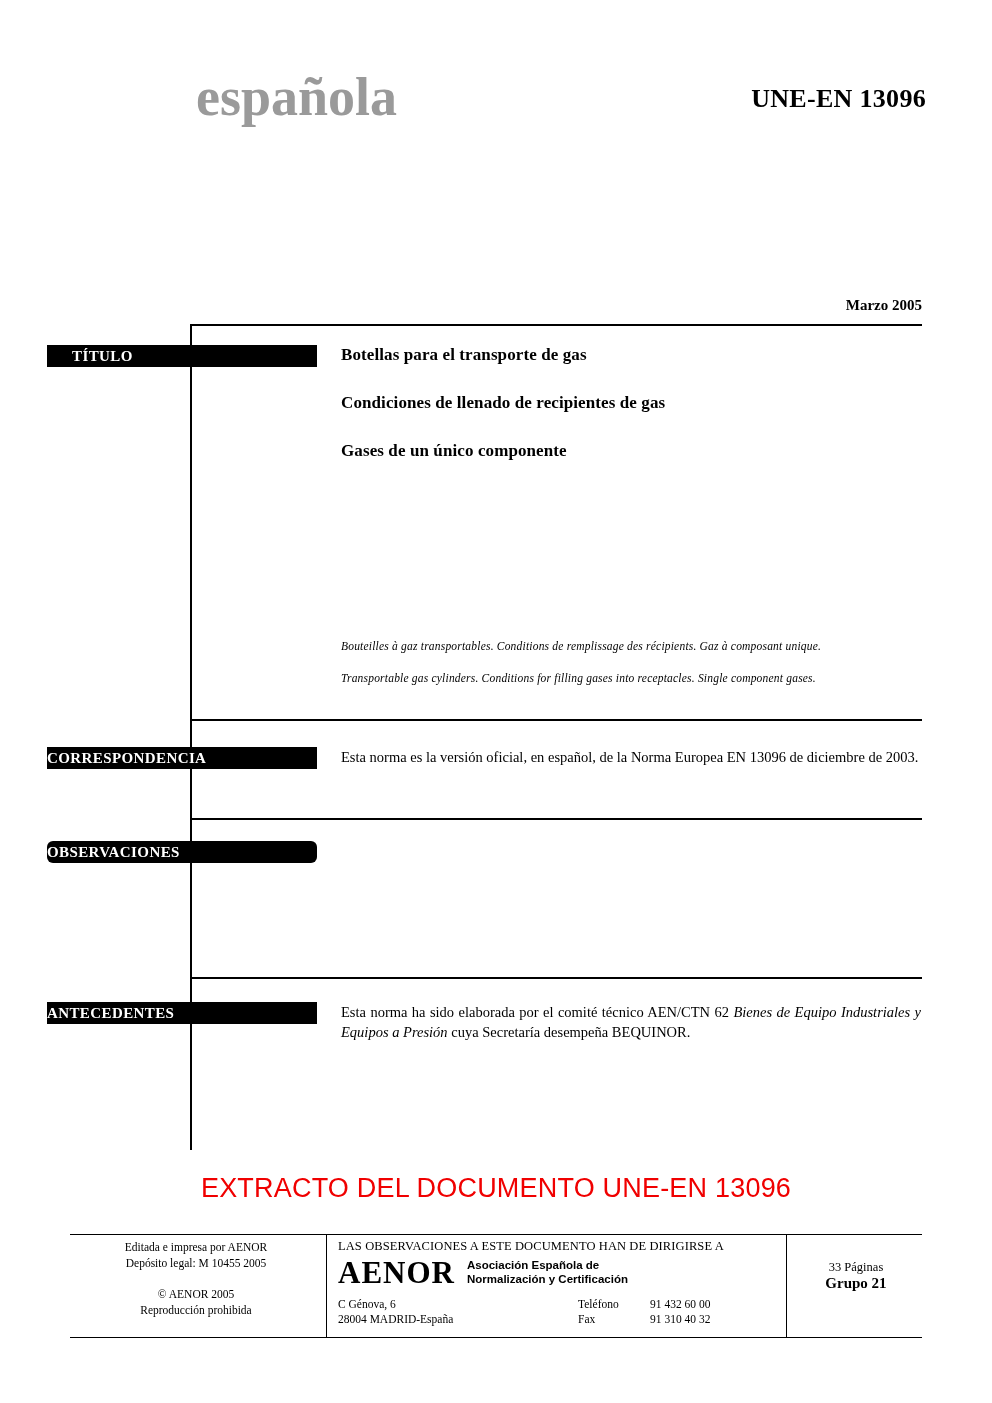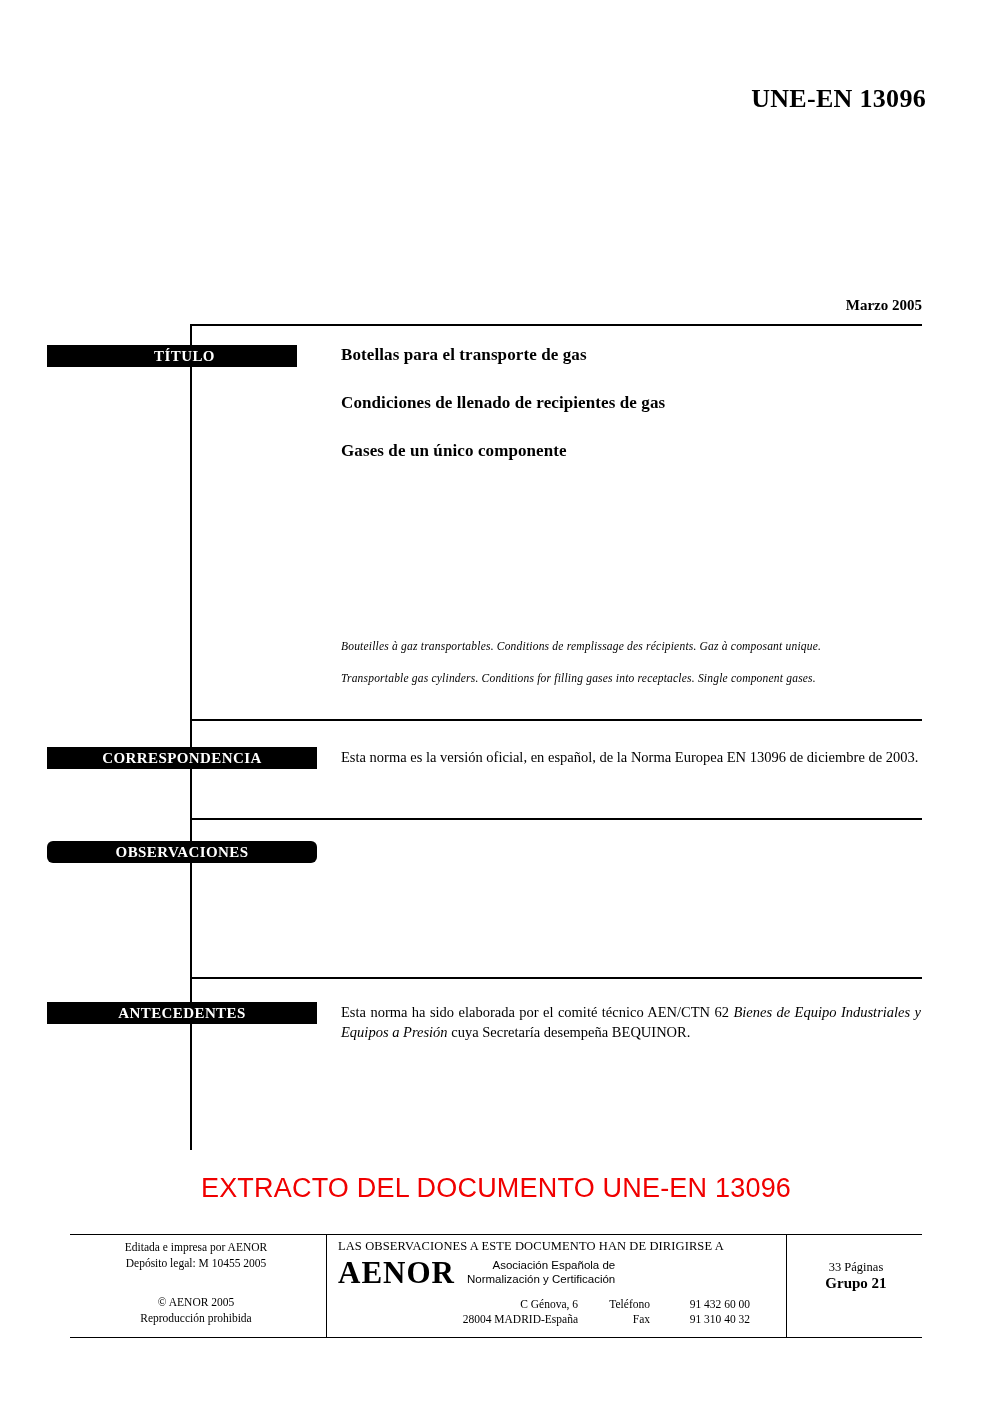--- a/index.html
+++ b/index.html
@@ -81,28 +81,27 @@
   
   .tag {
     position: absolute;
     background: #000000;
     color: #ffffff;
     height: 22px;
     line-height: 22px;
     font-size: 15px;
     font-weight: 700;
     letter-spacing: 0.4px;
-    text-align: center;
     font-family: "Liberation Serif", serif;
   }
   .tag-titulo {
     left: 47px;
     top: 345px;
-    width: 250px;
-    text-align: center;
+    width: 270px;
+    text-align: left;
     padding-left: 25px;
     box-sizing: border-box;
   }
   .tag-corr {
     left: 47px;
     top: 747px;
     width: 270px;
   }
   .tag-obs {
     left: 47px;
@@ -204,21 +203,21 @@
 
   .footer-left {
     position: absolute;
     left: 71px;
     top: 1240px;
     width: 250px;
     font-size: 11.5px;
     line-height: 1.35;
     text-align: center;
   }
-  .footer-left .blk2 { margin-top: 24px; }
+  .footer-left .blk2 { margin-top: 16px; }
 
   .footer-mid {
     position: absolute;
     left: 338px;
     top: 1239px;
     width: 440px;
   }
   .fm-head {
     font-size: 12.5px;
     letter-spacing: 0.1px;
@@ -232,32 +231,30 @@
   .fm-logo {
     font-family: "Liberation Serif", serif;
     font-size: 31px;
     font-weight: 700;
     letter-spacing: 1px;
     line-height: 1;
   }
   .fm-logo-sub {
     font-family: "Liberation Sans", sans-serif;
     font-size: 11.5px;
-    font-weight: 400;
+    font-weight: 700;
     line-height: 1.22;
     margin-left: 12px;
     padding-bottom: 2px;
-    text-align: right;
   }
   .fm-contact {
     margin-top: 9px;
     display: flex;
     font-size: 11.5px;
     line-height: 1.32;
-    text-align: right;
   }
   .fm-addr { width: 240px; }
   .fm-tel-labels { width: 72px; }
   .fm-tel-values { width: 100px; }
 
   .footer-right {
     position: absolute;
     left: 790px;
     top: 1260px;
     width: 132px;
@@ -270,20 +267,21 @@
     font-size: 15px;
     font-weight: 700;
   }
 </style>
 </head>
 <body>
 
 <div class="page">
 
   <div class="masthead">
+    <div class="brand brand-line2">española</div>
     <div class="std-code">UNE-EN 13096</div>
   </div>
 
   <div class="doc-date">Marzo 2005</div>
 
   <div class="hrule r1"></div>
   <div class="hrule r2"></div>
   <div class="hrule r3"></div>
   <div class="hrule r4"></div>
   <div class="vline"></div>

